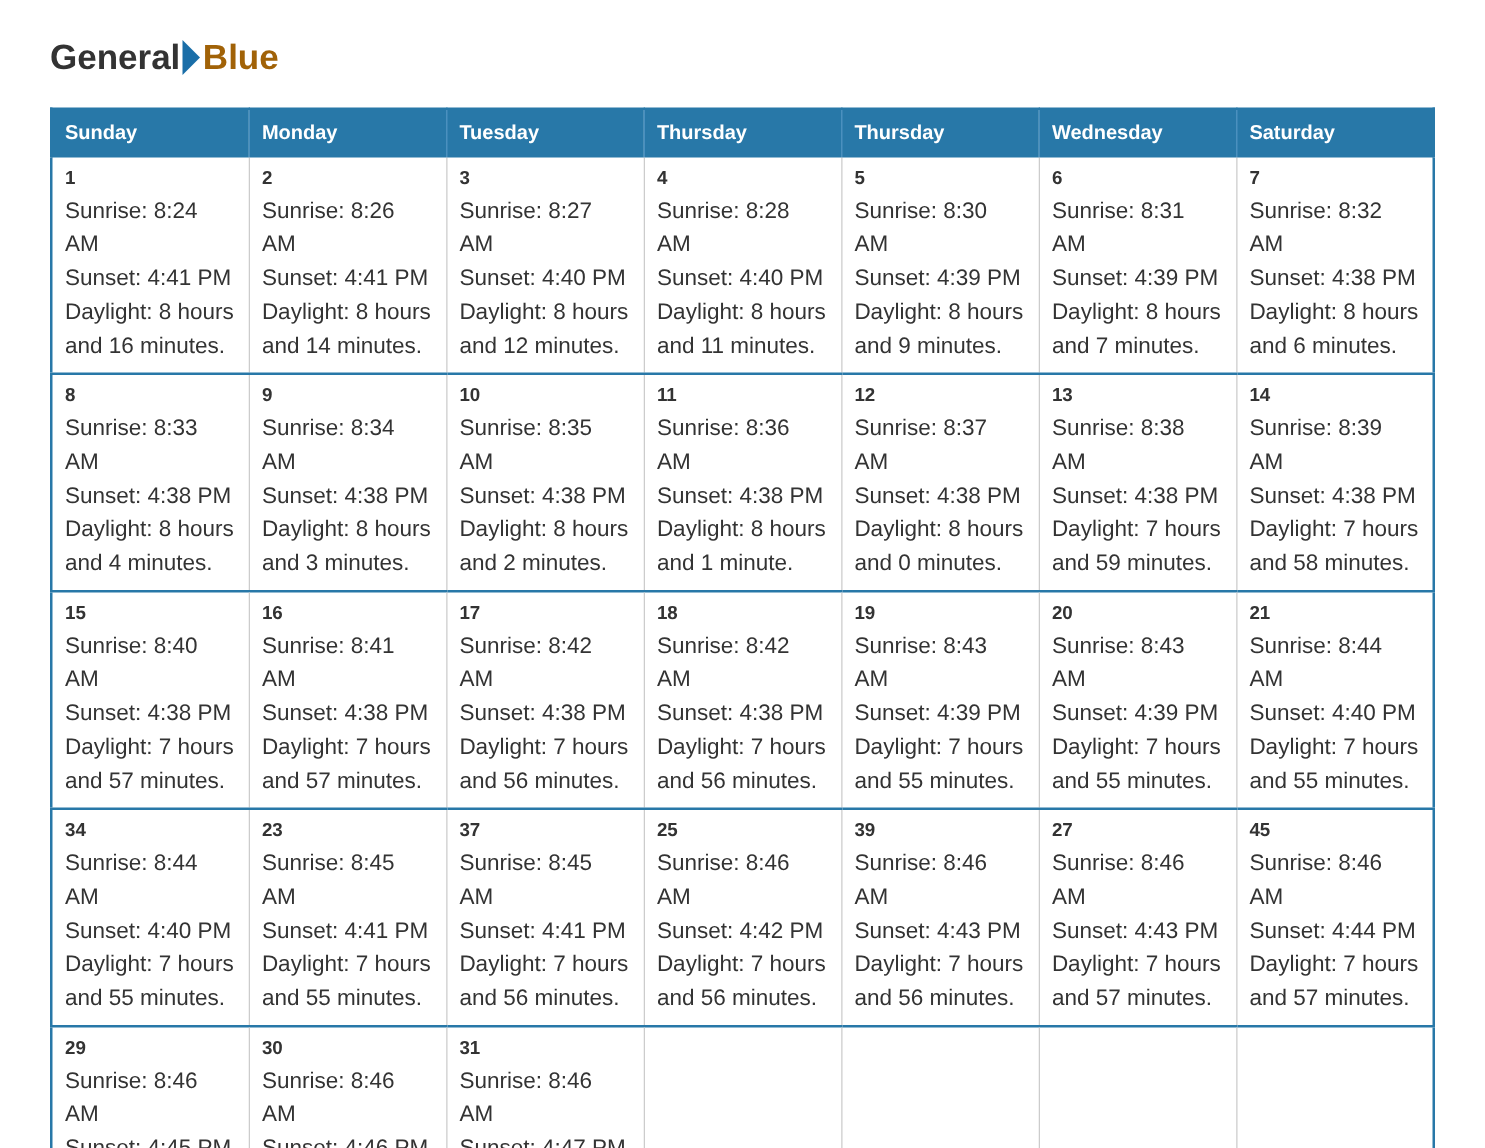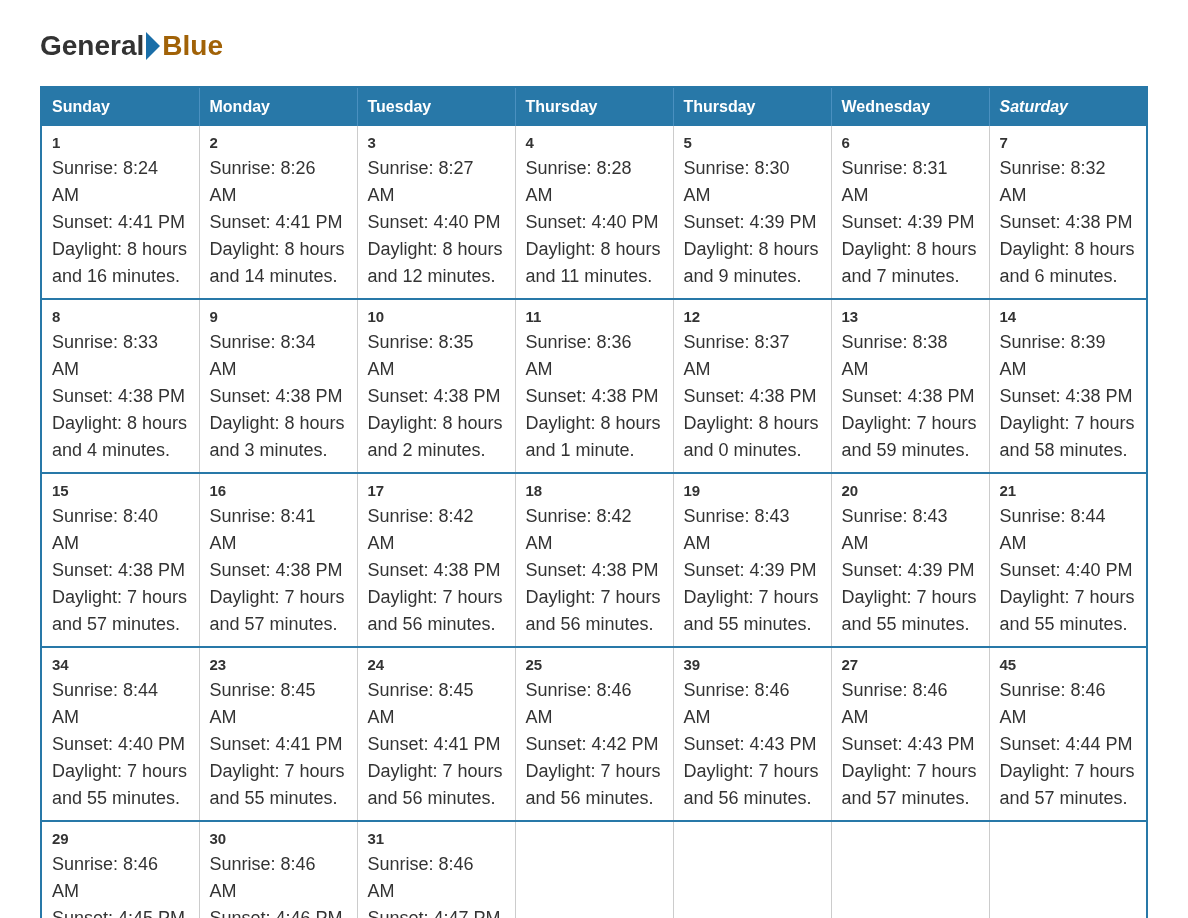--- a/index.html
+++ b/index.html
@@ -81,21 +81,20 @@
       color: #fff;
       font-size: 16px;
       font-weight: bold;
       padding: 10px 10px;
       text-align: left;
       border-right: 1px solid #4a90c0;
     }
 
     .calendar-table th:last-child {
       border-right: none;
-      font-style: italic;
     }
 
     .calendar-table td {
       vertical-align: top;
       padding: 8px 10px;
       border-right: 1px solid #ccc;
       border-bottom: 2px solid #2878a8;
       font-size: 13px;
       color: #333;
       width: calc(100% / 7);
@@ -248,21 +247,21 @@
       <tr>
         <td>
           <span class="day-number">34</span>
           <div class="day-info">Sunrise: 8:44 AM<br>Sunset: 4:40 PM<br>Daylight: 7 hours and 55 minutes.</div>
         </td>
         <td>
           <span class="day-number">23</span>
           <div class="day-info">Sunrise: 8:45 AM<br>Sunset: 4:41 PM<br>Daylight: 7 hours and 55 minutes.</div>
         </td>
         <td>
-          <span class="day-number">24</span>
+          <span class="day-number">37</span>
           <div class="day-info">Sunrise: 8:45 AM<br>Sunset: 4:41 PM<br>Daylight: 7 hours and 56 minutes.</div>
         </td>
         <td>
           <span class="day-number">25</span>
           <div class="day-info">Sunrise: 8:46 AM<br>Sunset: 4:42 PM<br>Daylight: 7 hours and 56 minutes.</div>
         </td>
         <td>
           <span class="day-number">39</span>
           <div class="day-info">Sunrise: 8:46 AM<br>Sunset: 4:43 PM<br>Daylight: 7 hours and 56 minutes.</div>
         </td>

